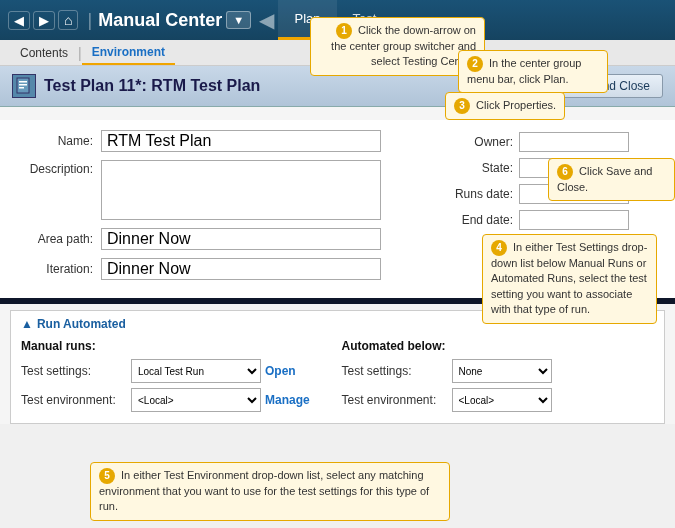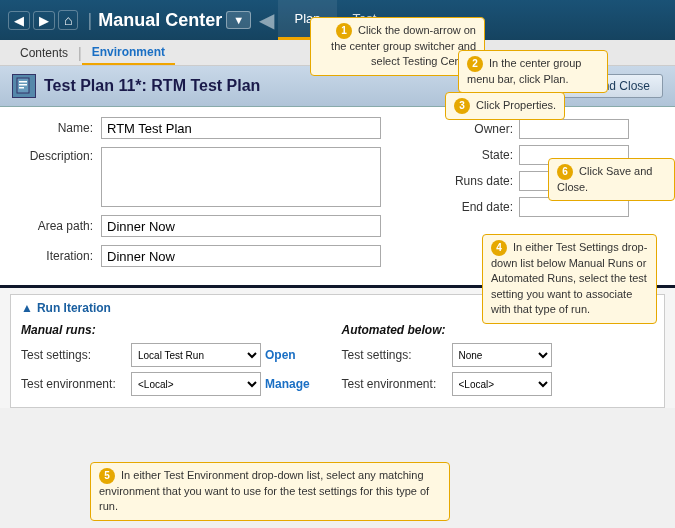--- a/index.html
+++ b/index.html
@@ -172,38 +172,39 @@
       color: #1a3a5a;
       display: flex;
       align-items: center;
       gap: 4px;
     }
 
     
     .form-area {
       background: white;
       padding: 10px 16px;
-      border-bottom: 3px solid #0f172a;
+      border-bottom: 6px solid #0f172a;
+      margin-top: 13px;
     }
     .form-row {
       display: flex;
       align-items: center;
       margin-bottom: 8px;
     }
     .form-label {
       width: 85px;
       color: #333;
       font-size: 12px;
       text-align: right;
       padding-right: 8px;
     }
     .form-input {
       border: 1px solid #aaa;
       padding: 2px 5px;
-      font-size: 13px;
+      font-size: 16px;
       height: 22px;
       background: white;
     }
     .form-input-wide { width: 280px; }
     .form-textarea {
       border: 1px solid #aaa;
       padding: 3px 5px;
       font-size: 12px;
       width: 280px;
       height: 60px;
@@ -254,21 +255,20 @@
     .runs-grid {
       display: grid;
       grid-template-columns: 1fr 1fr;
       gap: 8px;
     }
     .runs-section-title {
       font-weight: bold;
       font-size: 12px;
       margin-bottom: 6px;
       color: #111;
-      font-style: italic;
     }
     .runs-row {
       display: flex;
       align-items: center;
       margin-bottom: 5px;
     }
     .runs-label {
       width: 110px;
       font-size: 12px;
       color: #333;
@@ -389,21 +389,21 @@
           <span class="right-label">End date:</span>
           <input class="right-input" type="text" style="">
         </div>
       </div>
     </div>
   </div>
 
   <div class="run-settings">
     <div class="run-settings-header">
       <span>▲</span>
-      <span>Run Iteration</span>
+      <span>Run Automated</span>
     </div>
     <div class="runs-grid">
 
       <div>
         <div class="runs-section-title">Manual runs:</div>
         <div class="runs-row">
           <span class="runs-label">Test settings:</span>
           <select class="runs-select runs-select-wide">
             <option>Local Test Run</option>
           </select>

